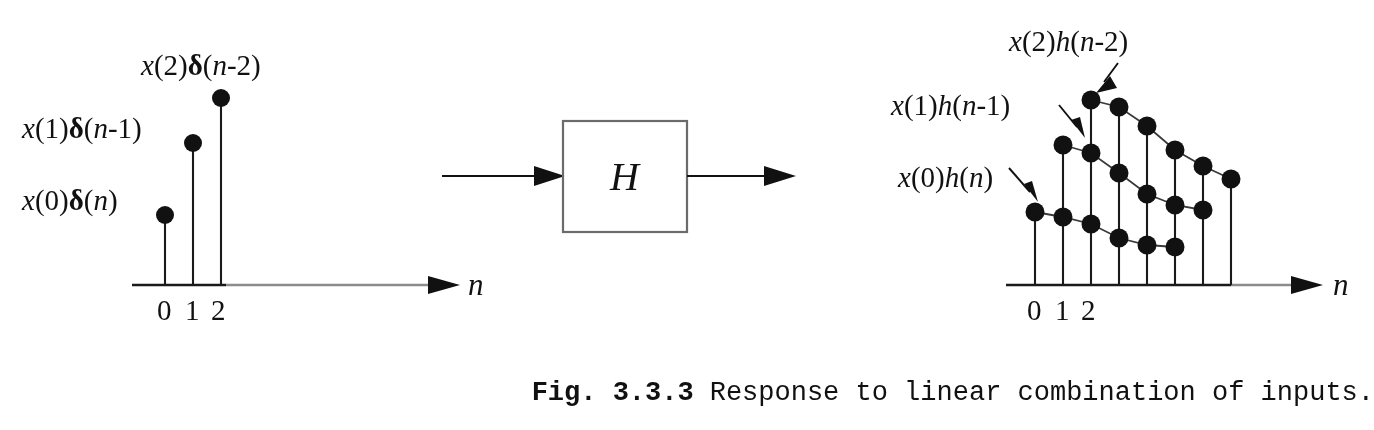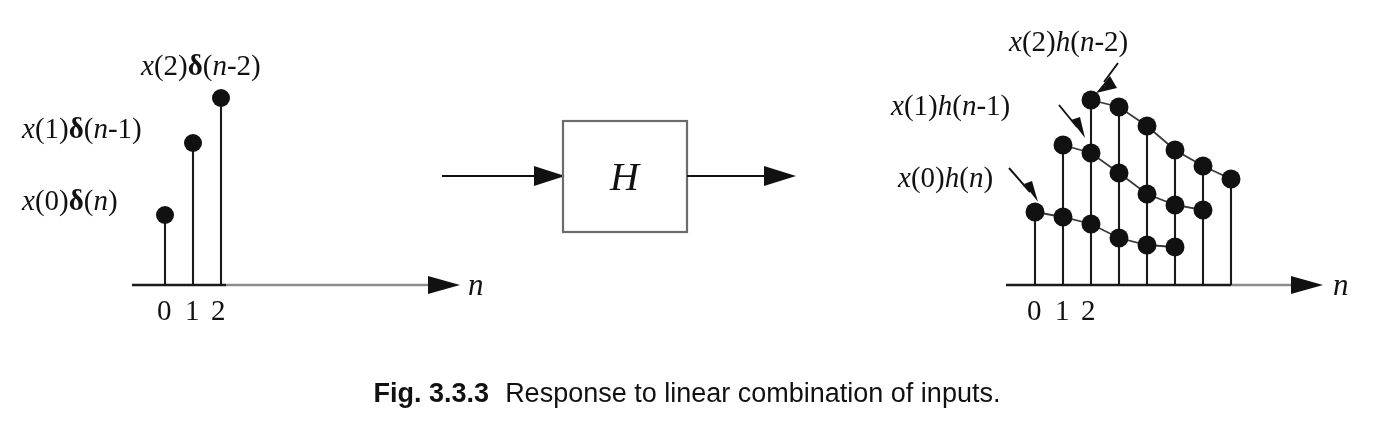--- a/index.html
+++ b/index.html
@@ -58,22 +58,22 @@
   .ann-line { stroke: #111111; stroke-width: 1.9; fill: none; }
   .ann-head { fill: #111111; }
   .box-rect { fill: #ffffff; stroke: #6b6b6b; stroke-width: 2.2; }
   .flow-line { stroke: #111111; stroke-width: 2.1; }
   .flow-head { fill: #111111; }
   .caption-wrap {
     position: absolute;
     left: 0;
     top: 378px;
     width: 1374px;
-    text-align: center;
-    font-family: Liberation Sans, sans-serif;
+    text-align: right;
+    font-family: Liberation Mono, monospace;
     font-size: 27px;
     color: #111111;
     white-space: nowrap;
   }
   .caption-num { font-weight: bold; }
   .caption-gap { display: inline-block; width: 16px; }
 </style>
 </head>
 <body>
 

